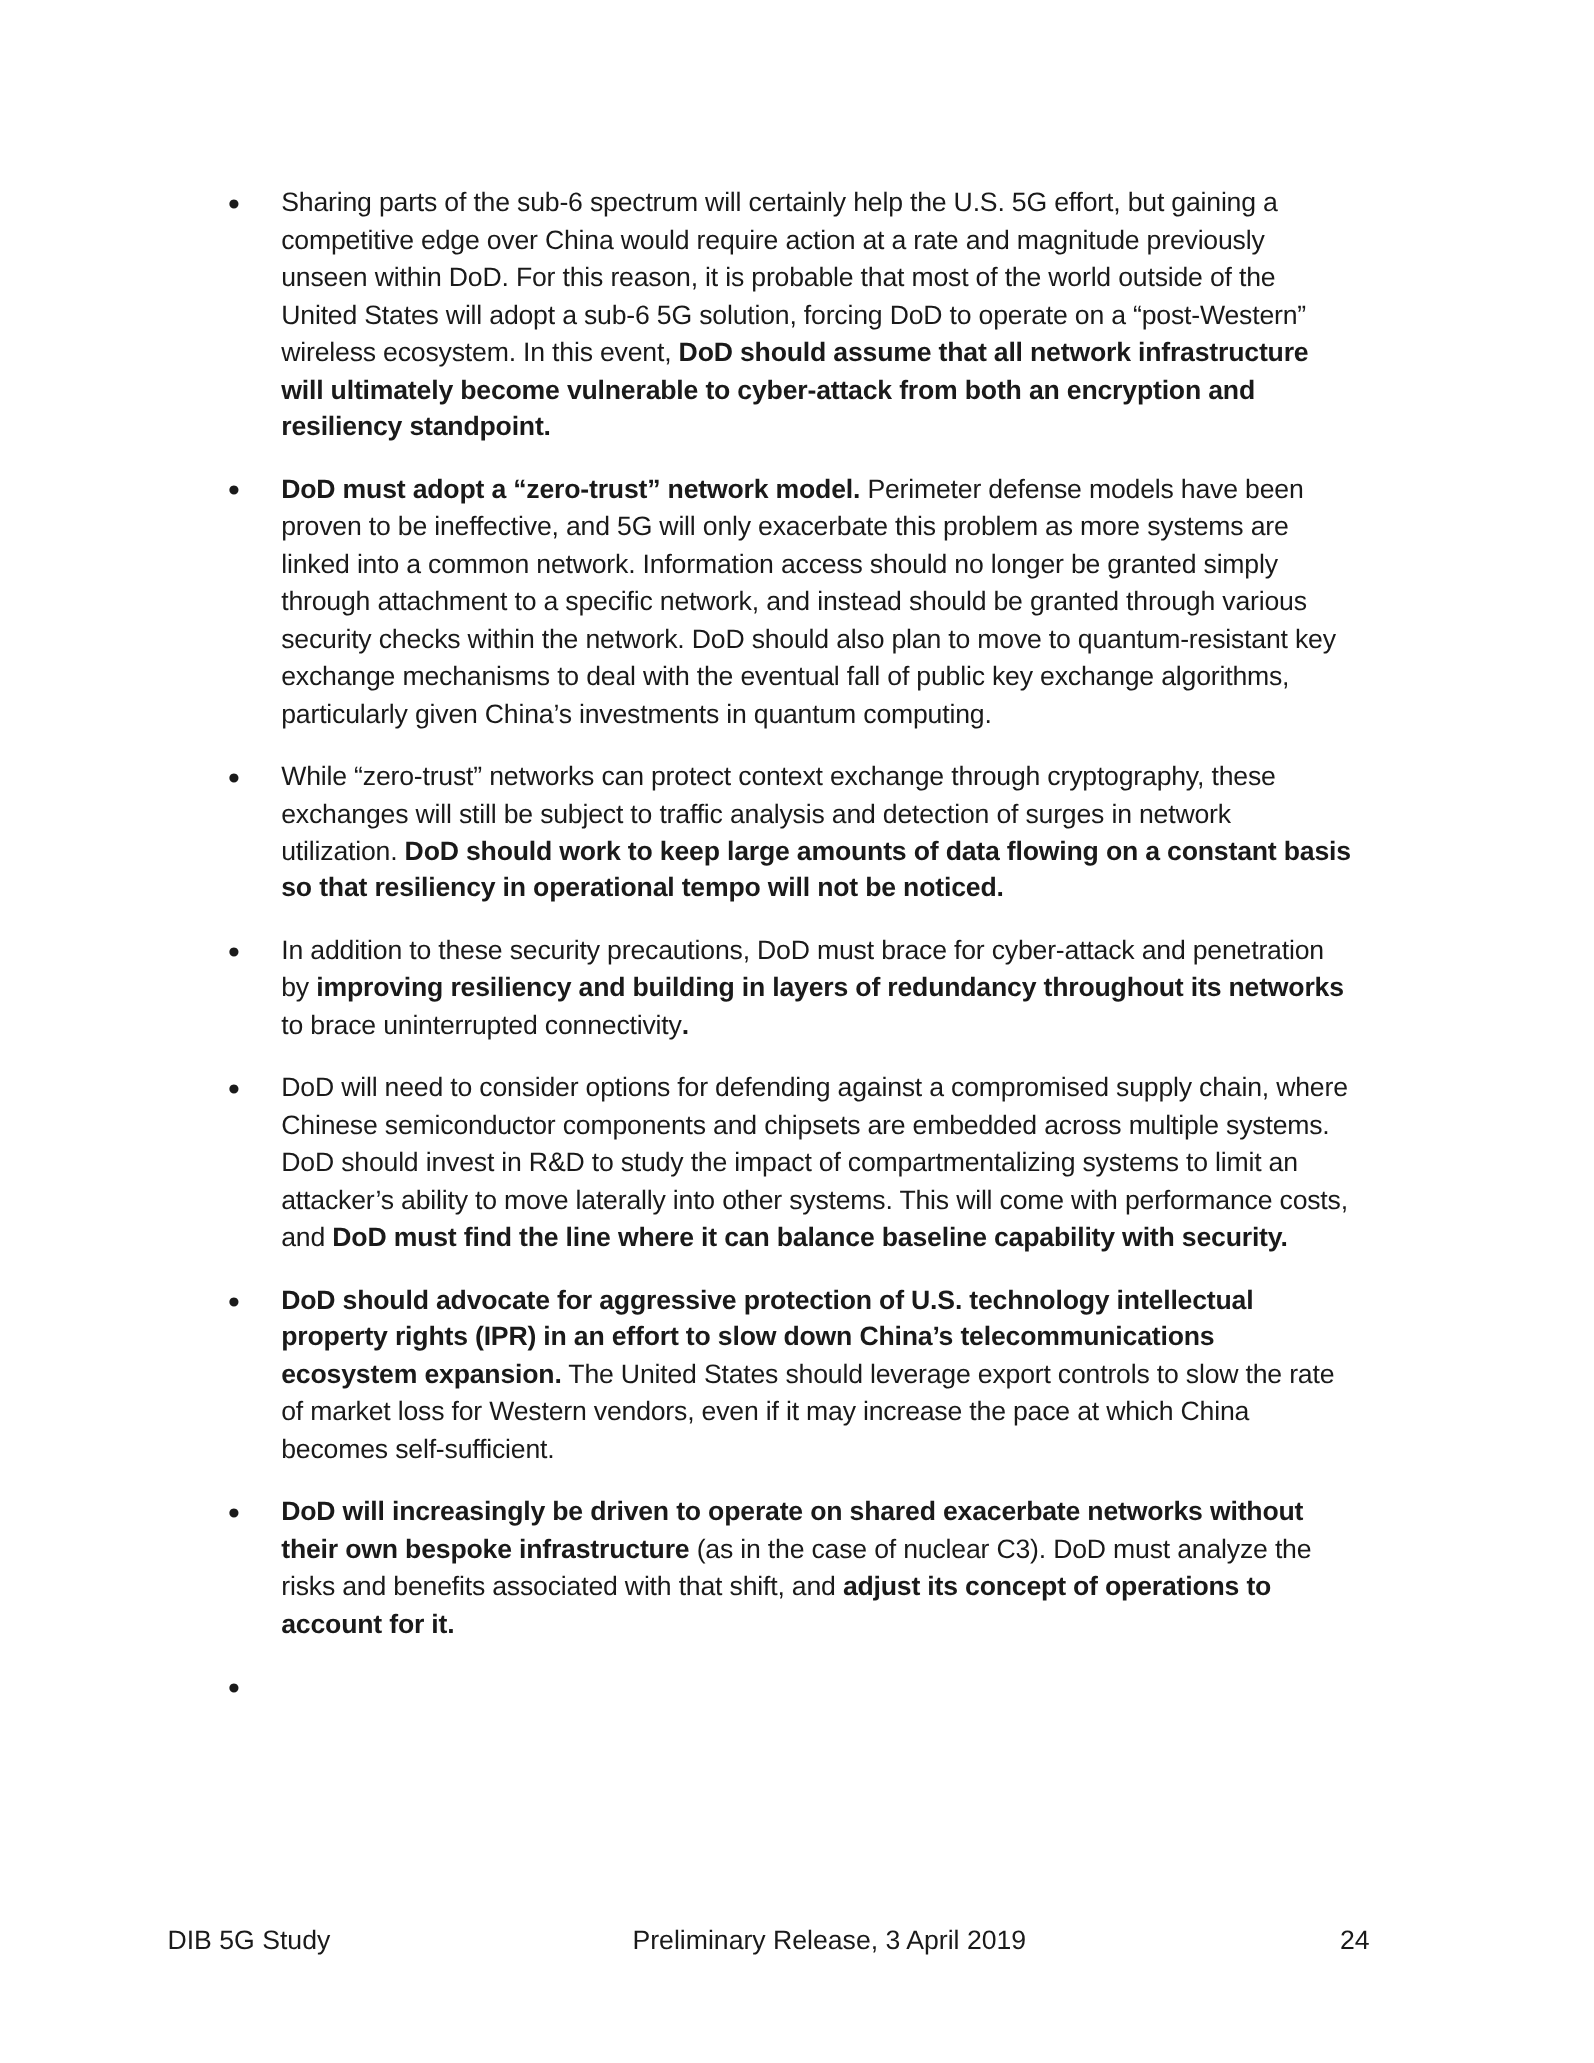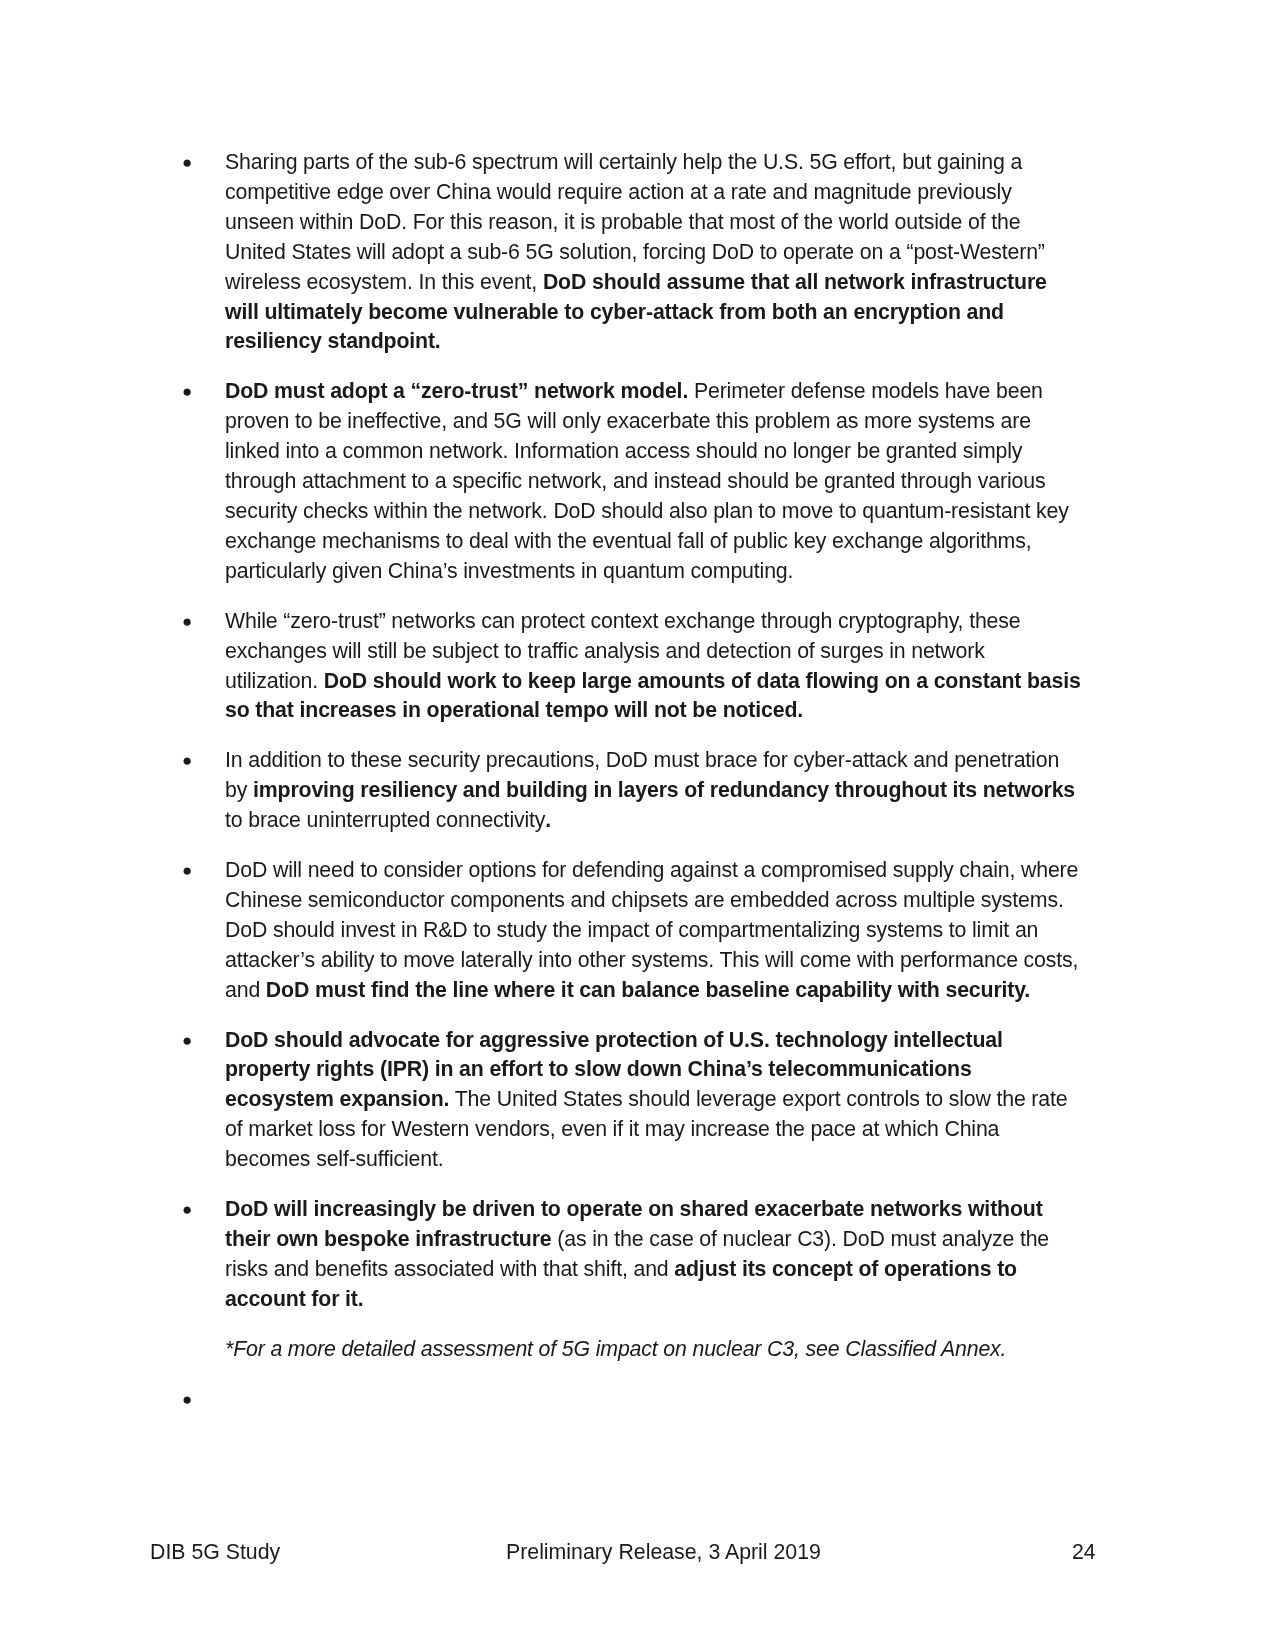--- a/index.html
+++ b/index.html
@@ -5,36 +5,35 @@
   html, body { margin: 0; padding: 0; background: #ffffff; }
   body { width: 1275px; height: 1650px; position: relative; overflow: hidden;
          font-family: "Liberation Sans", sans-serif; color: #1a1a1a; }
   .page { position: absolute; left: 0; top: 0; width: 1275px; height: 1650px; }
   .list { position: absolute; left: 182px; top: 148px; width: 900px; margin: 0; padding: 0; list-style: none; }
   .item { position: relative; padding-left: 43px; font-size: 21.3px; line-height: 29.9px; margin-bottom: 20px; letter-spacing: -0.15px; }
   .item .bullet { position: absolute; left: 0; top: 0; font-size: 17px; }
   .note { padding-left: 43px; font-size: 21.3px; line-height: 29.9px; font-style: italic; margin-bottom: 20px; letter-spacing: -0.15px; }
   b { font-weight: bold; }
   .footer { position: absolute; top: 1540px; font-size: 21.3px; }
-  .f-left { left: 150px; }
+  .f-left { left: 134px; }
   .f-center { left: 506px; text-align: right; }
   .f-right { left: 1072px; }
 </style>
 </head>
 <body>
 
 <div class="page">
   <ul class="list" id="bullet-list">
       <li class="item"><span class="bullet">●</span><span>Sharing parts of the sub-6 spectrum will certainly help the U.S. 5G effort, but gaining a competitive edge over China would require action at a rate and magnitude previously unseen within DoD. For this reason, it is probable that most of the world outside of the United States will adopt a sub-6 5G solution, forcing DoD to operate on a “post-Western” wireless ecosystem. In this event, </span><b>DoD should assume that all network infrastructure will ultimately become vulnerable to cyber-attack from both an encryption and resiliency standpoint.</b></li>
       <li class="item"><span class="bullet">●</span><b>DoD must adopt a “zero-trust” network model.</b><span> Perimeter defense models have been proven to be ineffective, and 5G will only exacerbate this problem as more systems are linked into a common network. Information access should no longer be granted simply through attachment to a specific network, and instead should be granted through various security checks within the network. DoD should also plan to move to quantum-resistant key exchange mechanisms to deal with the eventual fall of public key exchange algorithms, particularly given China’s investments in quantum computing.</span></li>
-      <li class="item"><span class="bullet">●</span><span>While “zero-trust” networks can protect context exchange through cryptography, these exchanges will still be subject to traffic analysis and detection of surges in network utilization. </span><b>DoD should work to keep large amounts of data flowing on a constant basis so that increases in operational tempo will not be noticed.</b></li>
+      <li class="item"><span class="bullet">●</span><span>While “zero-trust” networks can protect context exchange through cryptography, these exchanges will still be subject to traffic analysis and detection of surges in network utilization. </span><b>DoD should work to keep large amounts of data flowing on a constant basis so that resiliency in operational tempo will not be noticed.</b></li>
       <li class="item"><span class="bullet">●</span><span>In addition to these security precautions, DoD must brace for cyber-attack and penetration by </span><b>improving resiliency and building in layers of redundancy throughout its networks</b><span> to brace uninterrupted connectivity</span><b>.</b></li>
       <li class="item"><span class="bullet">●</span><span>DoD will need to consider options for defending against a compromised supply chain, where Chinese semiconductor components and chipsets are embedded across multiple systems. DoD should invest in R&amp;D to study the impact of compartmentalizing systems to limit an attacker’s ability to move laterally into other systems. This will come with performance costs, and </span><b>DoD must find the line where it can balance baseline capability with security.</b></li>
       <li class="item"><span class="bullet">●</span><b>DoD should advocate for aggressive protection of U.S. technology intellectual property rights (IPR) in an effort to slow down China’s telecommunications ecosystem expansion.</b><span> The United States should leverage export controls to slow the rate of market loss for Western vendors, even if it may increase the pace at which China becomes self-sufficient.</span></li>
       <li class="item"><span class="bullet">●</span><b>DoD will increasingly be driven to operate on shared exacerbate networks without their own bespoke infrastructure</b><span> (as in the case of nuclear C3). DoD must analyze the risks and benefits associated with that shift, and </span><b>adjust its concept of operations to account for it.</b></li>
-      <li class="note">*For a more detailed assessment of 5G impact on nuclear C3, see Classified Annex.</li>
       <li class="item"><span class="bullet">●</span></li>
     </ul>
 
   <div class="footer f-left">DIB 5G Study</div>
   <div class="footer f-center">Preliminary Release, 3 April 2019</div>
   <div class="footer f-right">24</div>
 </div>
 
 </body></html>

